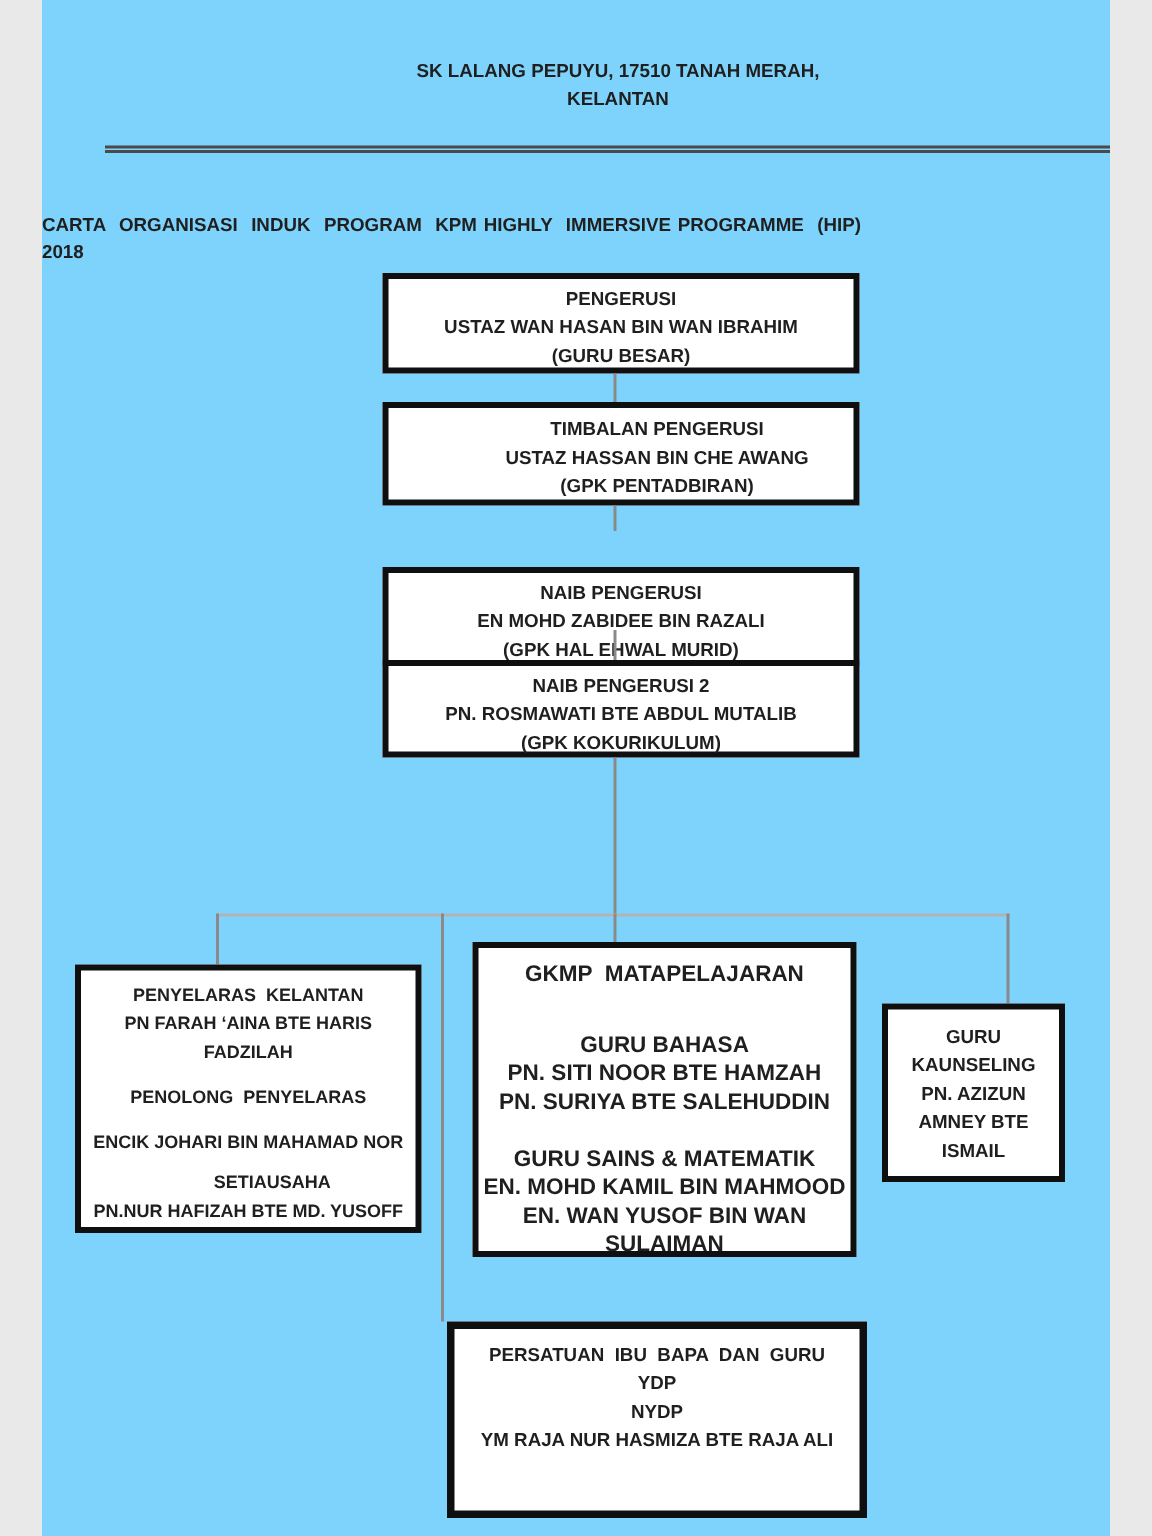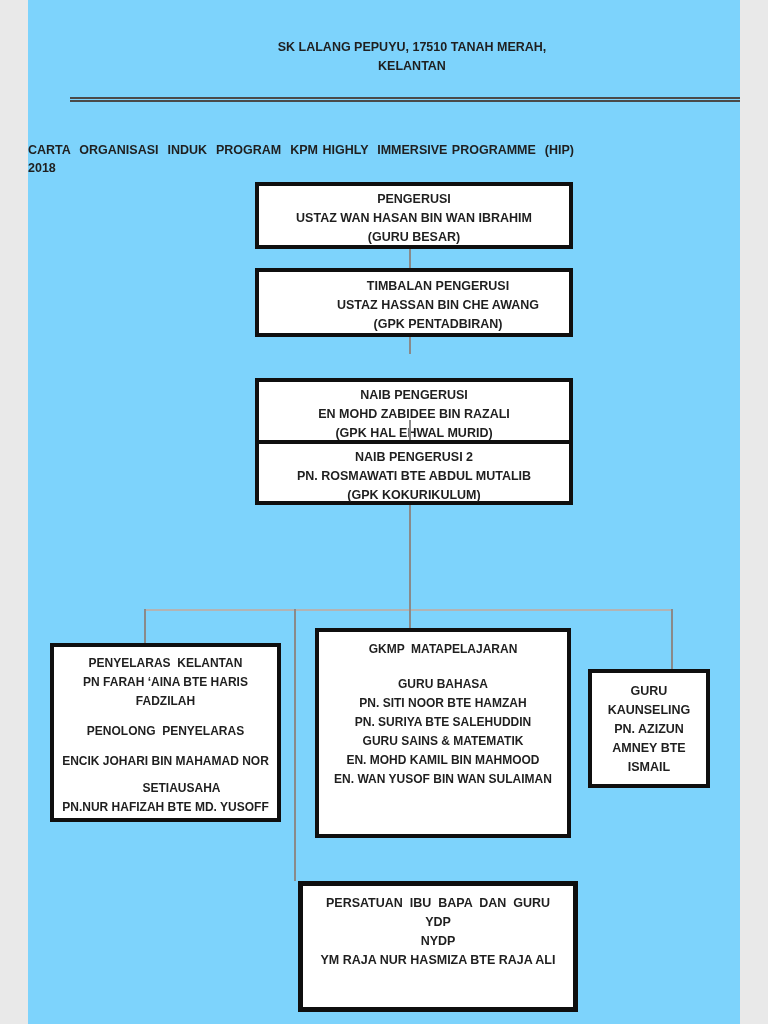--- a/index.html
+++ b/index.html
@@ -46,23 +46,23 @@
   #ch{left:116px;top:609px;width:529px;}
   #d1{left:116px;top:609px;height:34px;}
   #d2{left:266px;top:609px;height:272px;}
   #d3{left:381px;top:609px;height:19px;}
   #d4{left:643px;top:609px;height:60px;}
 
   #box-penyelaras{left:22px;top:643px;width:231px;height:179px;font-size:12px;padding-top:7px;}
   #box-penyelaras .gap{margin-top:11px;}
   #box-penyelaras .gap-sm{margin-top:8px;margin-left:32px;}
 
-  #box-gkmp{left:287px;top:628px;width:256px;height:210px;font-size:12px;padding-top:8px;}
-  #box-gkmp .gap1{margin-top:16px;}
-  #box-gkmp .gap2{}
+  #box-gkmp{left:287px;top:628px;width:256px;height:210px;font-size:15px;padding-top:8px;}
+  #box-gkmp .gap1{margin-top:28px;}
+  #box-gkmp .gap2{margin-top:19px;}
 
   #box-kaunseling{left:560px;top:669px;width:122px;height:119px;font-size:12.5px;padding-top:9px;}
 
   #box-pibg{left:270px;top:881px;width:280px;height:131px;border-width:5px;font-size:12.5px;padding-top:8px;}
 </style>
 </head>
 <body>
 
 <div class="page">
 

